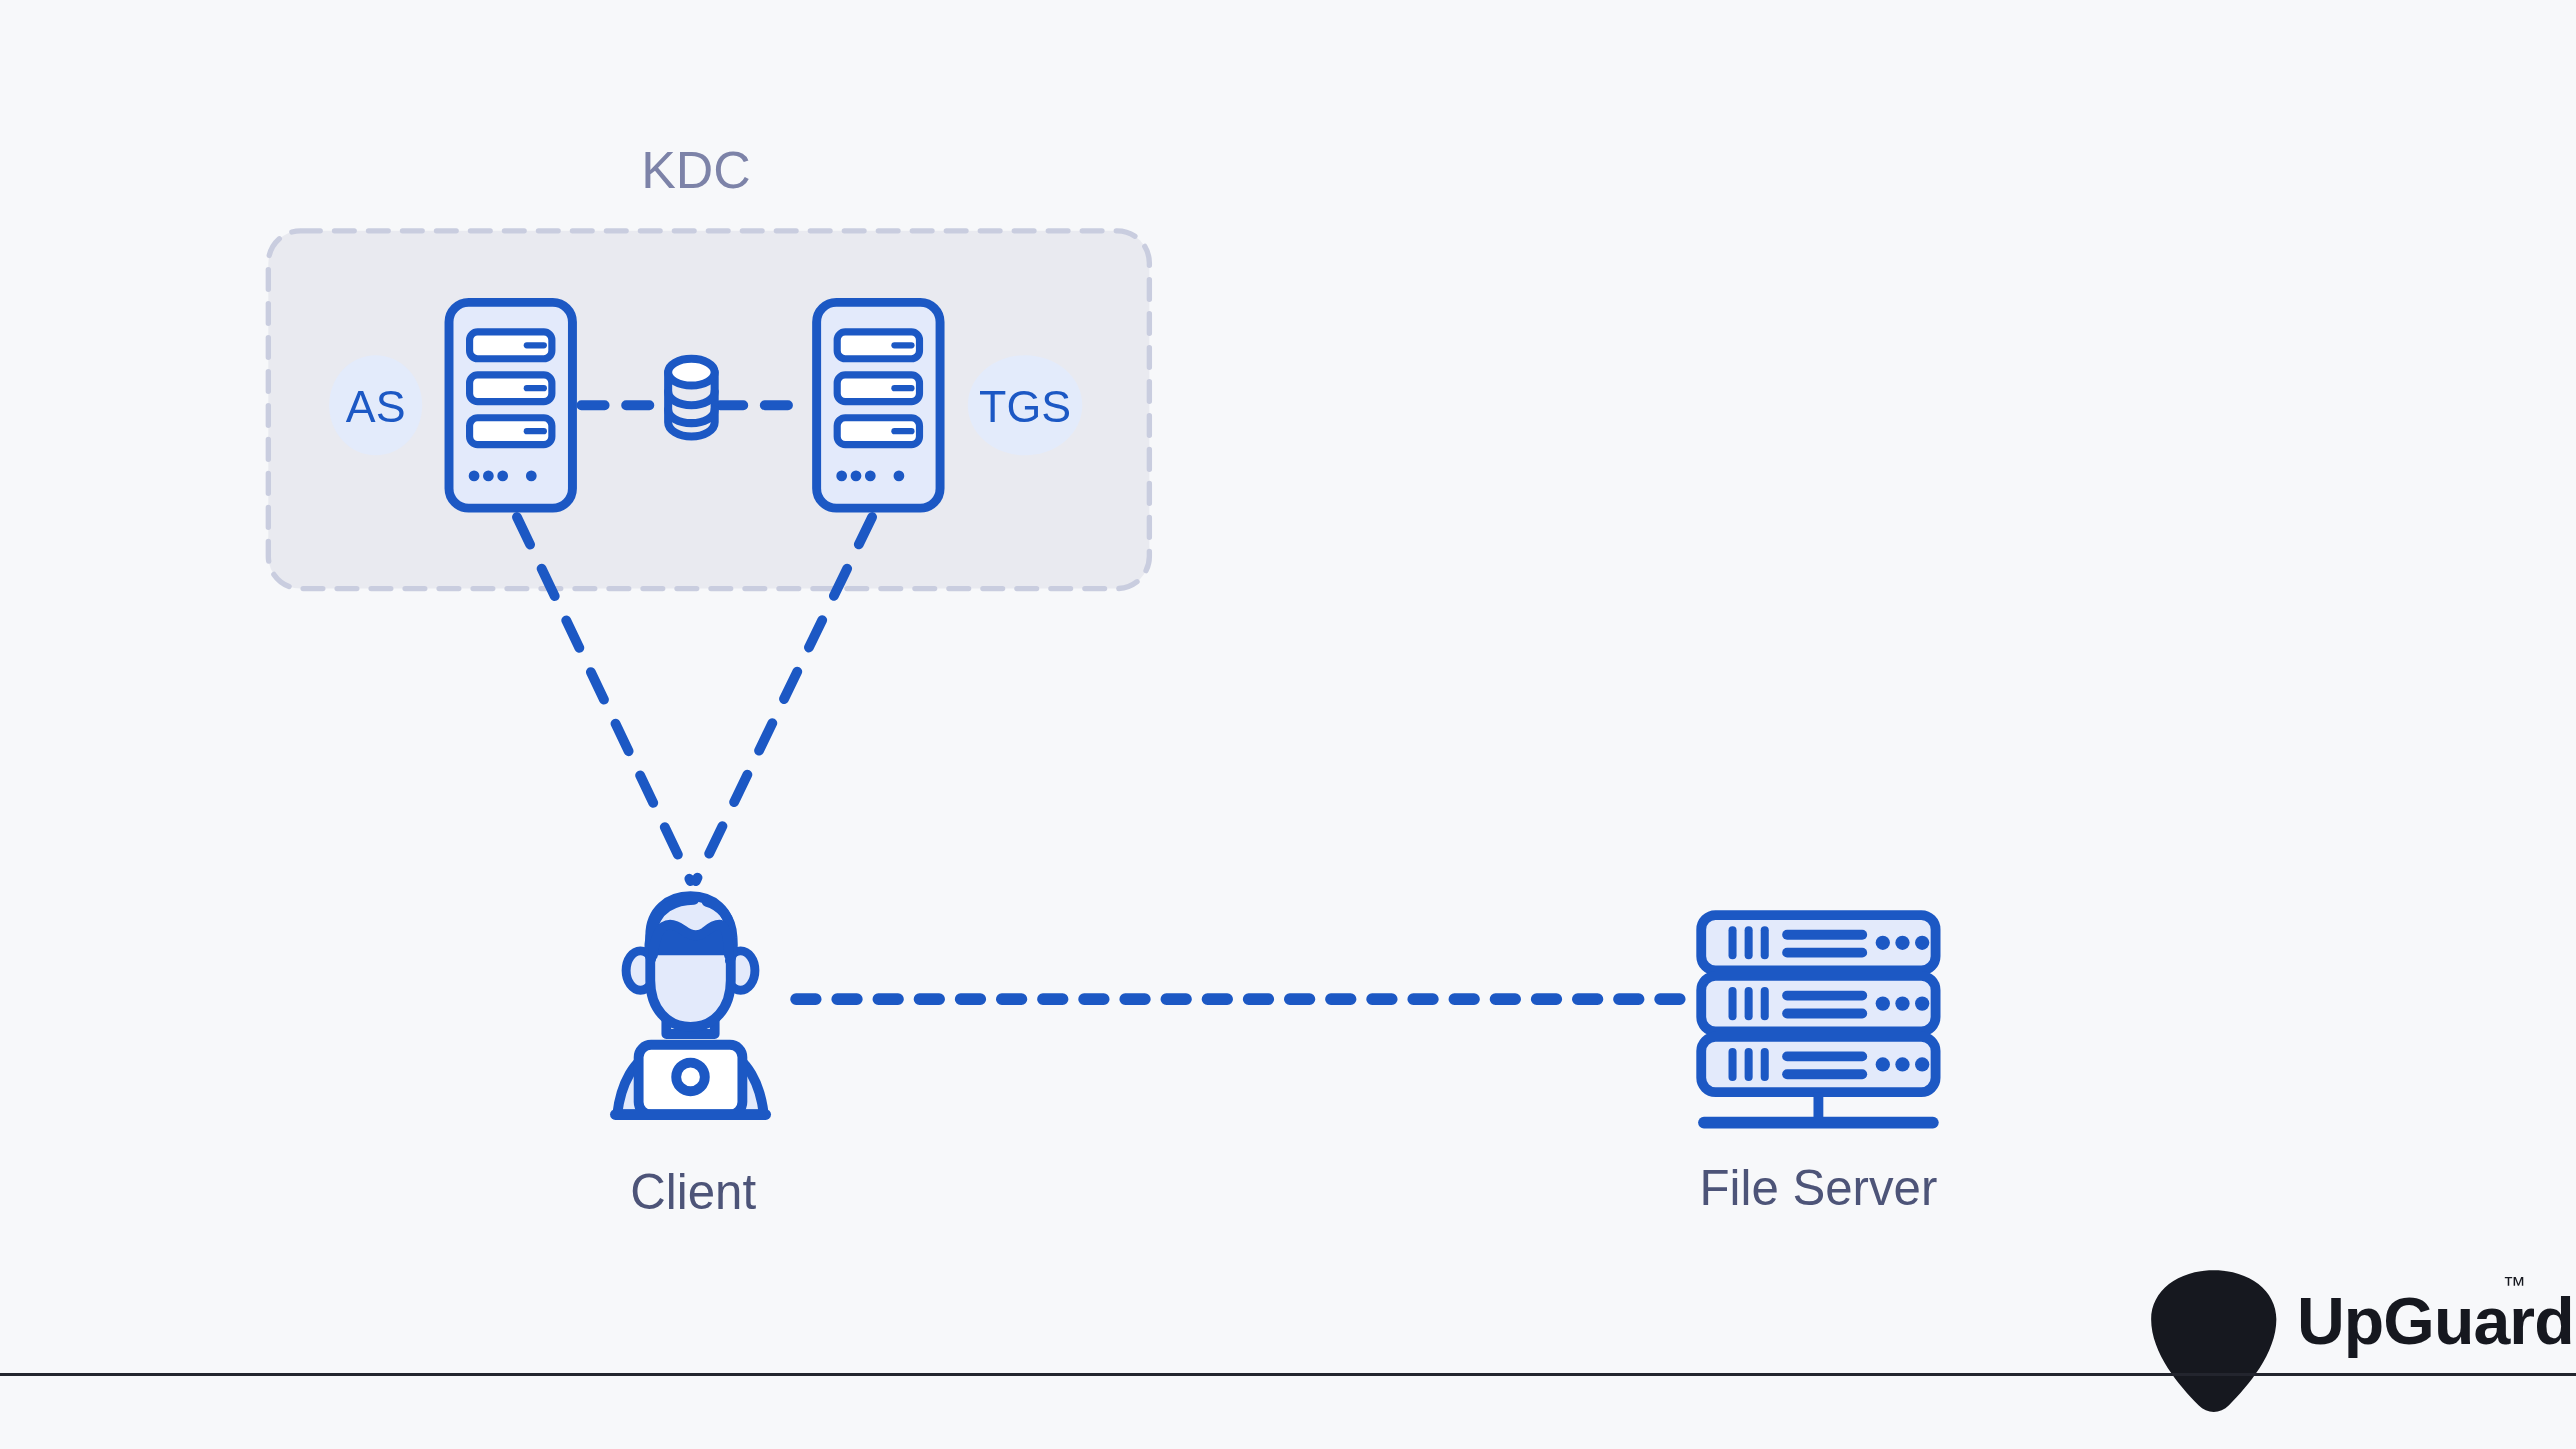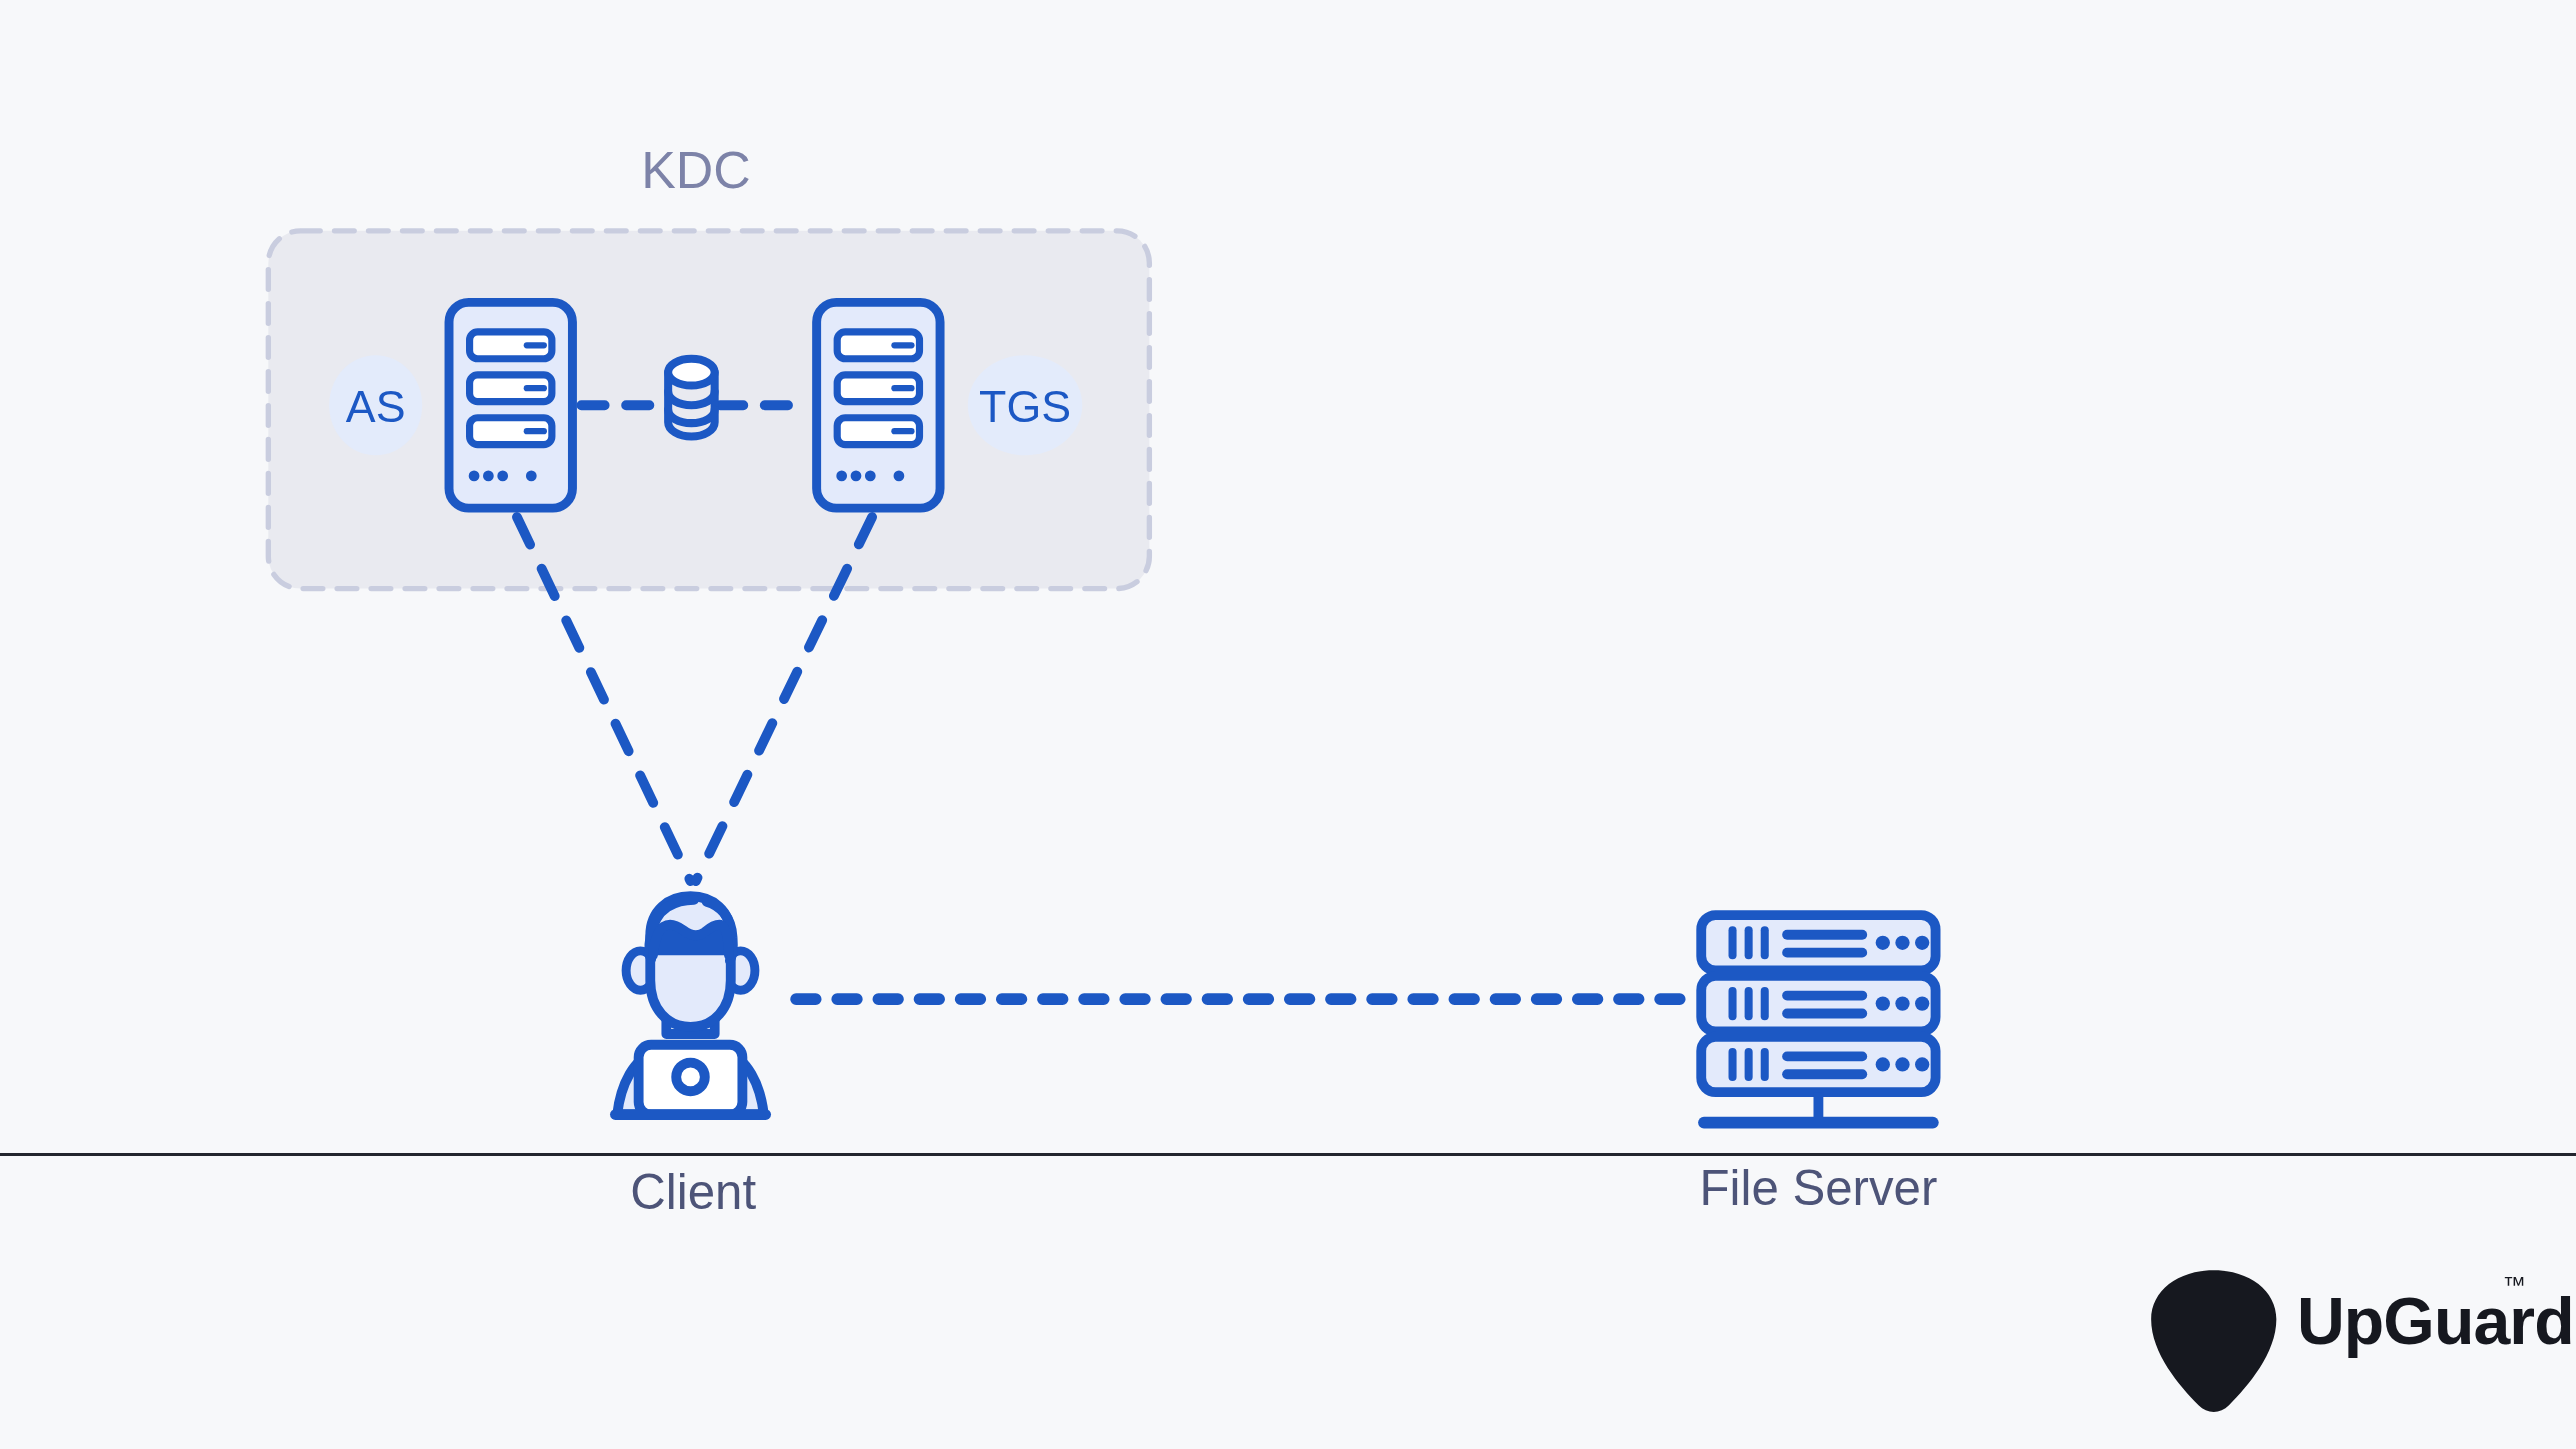--- a/index.html
+++ b/index.html
@@ -11,21 +11,21 @@
   body {
     font-family: "Liberation Sans", sans-serif;
     width: 2576px;
     height: 1450px;
     overflow: hidden;
     position: relative;
   }
   #stage {
     position: relative;
     width: 2576px;
-    height: 1156px;
+    height: 1376px;
     background: #f7f8fa;
   }
   #diagram-svg {
     position: absolute;
     left: 0;
     top: 0;
     width: 2576px;
     height: 1450px;
     display: block;
   }

